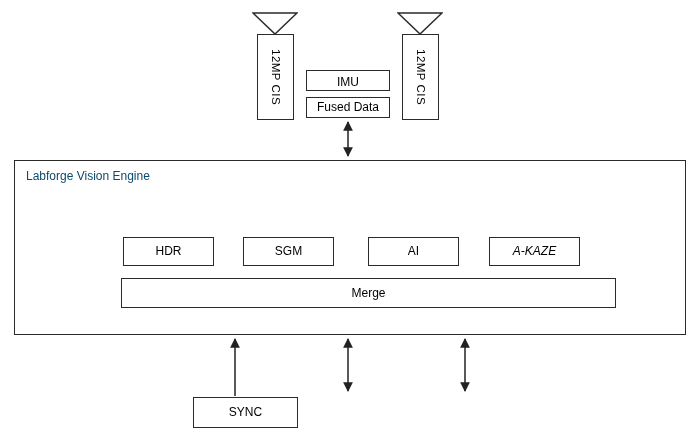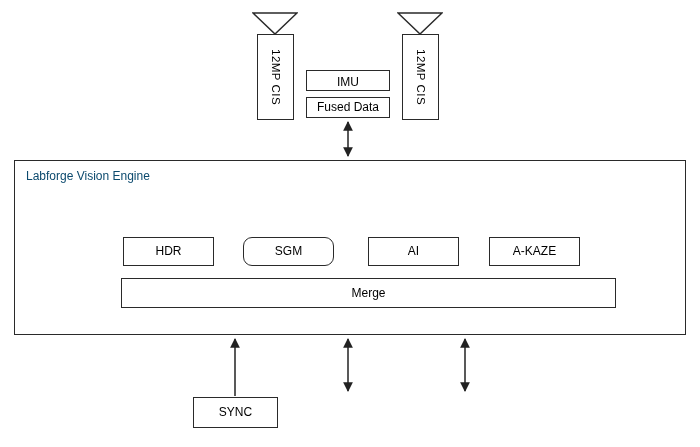--- a/index.html
+++ b/index.html
@@ -62,25 +62,25 @@
   .engine-title {
     position: absolute;
     left: 26px; top: 169px;
     font-size: 12px;
     color: #0c4a6e;
   }
   .control-box { left: 121px; top: 196px; width: 454px; height: 29px; }
   .merge-box   { left: 121px; top: 278px; width: 495px; height: 30px; }
   .module-box  { top: 237px; width: 91px; height: 29px; }
   .mod-0 { left: 123px; }
-  .mod-1 { left: 243px; border-radius: 9px; }
+  .mod-1 { left: 243px; }
   .mod-2 { left: 368px; }
-  .mod-3 { left: 489px; }
+  .mod-3 { left: 489px; font-style: italic; }
   
-  .sync-box { left: 193px; top: 397px; width: 85px; height: 31px; }
+  .sync-box { left: 193px; top: 397px; width: 105px; height: 31px; }
   .uart-box { left: 306px; top: 394px; width: 84px; height: 38px; }
   .eth-box  { left: 424px; top: 394px; width: 86px; height: 38px; }
   .two-line span { display: block; }
   
   .arrows {
     position: absolute;
     left: 0; top: 0;
     width: 700px; height: 447px;
     pointer-events: none;
   }

